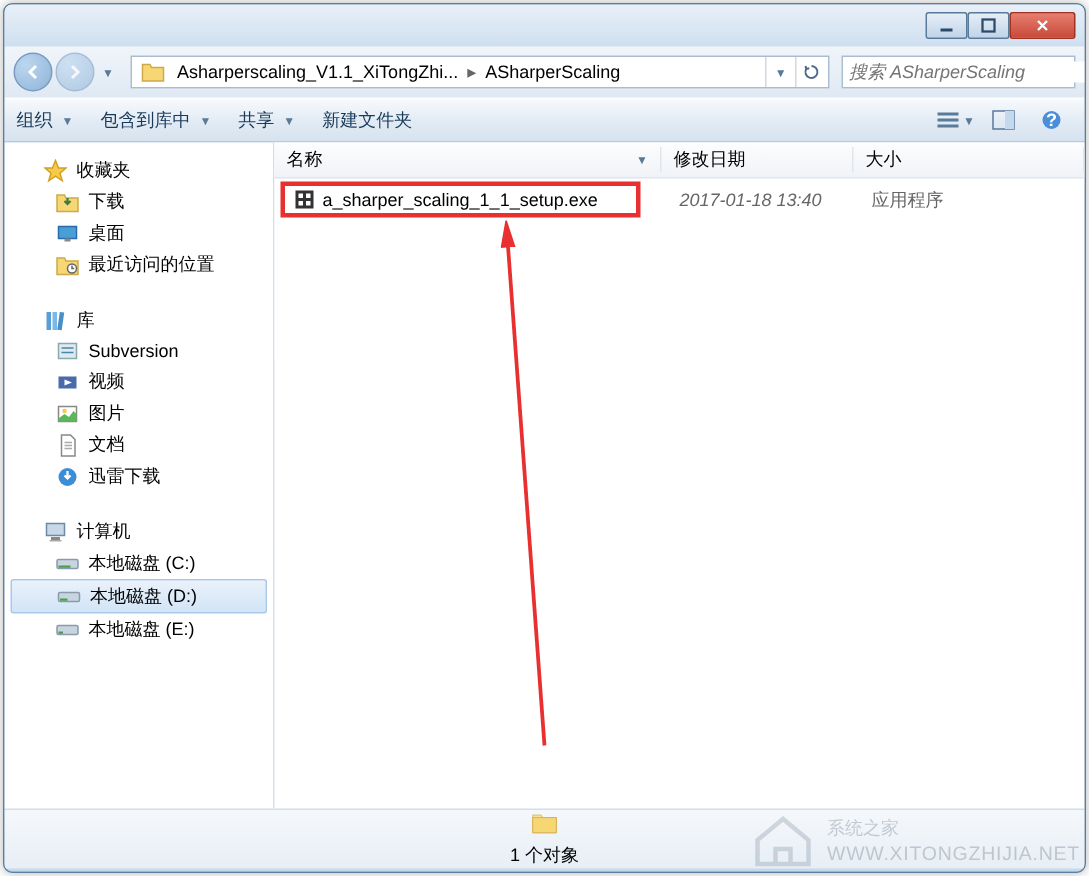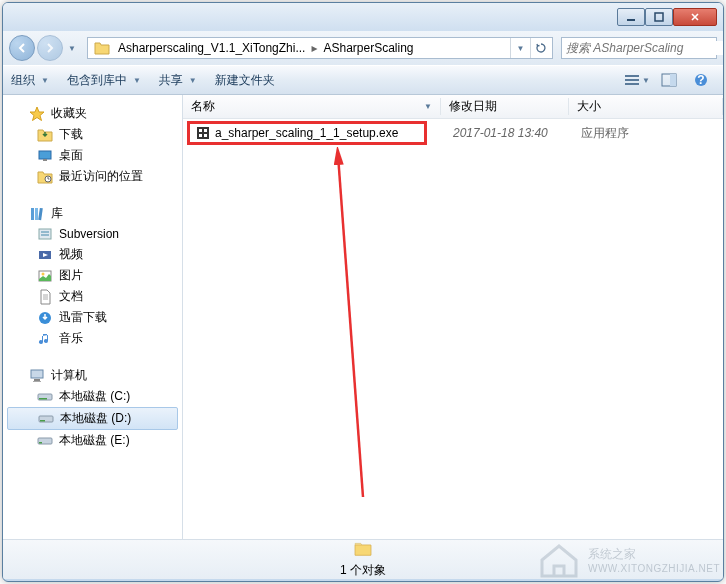--- a/index.html
+++ b/index.html
@@ -67,21 +67,21 @@
     
     .highlight-box { position: absolute; border: 3px solid #e83030; top: 2px; left: 4px; width: 240px; height: 24px; pointer-events: none; }
     .arrow-annotation { position: absolute; top: 28px; left: 150px; pointer-events: none; }
     
     .status-bar { height: 40px; border-top: 1px solid #d6dfe8; background: linear-gradient(to bottom, #f5f8fb, #e7eef5); display: flex; align-items: center; padding: 0 10px; gap: 4px; flex-direction: column; }
     .status-icon { width: 32px; height: 32px; }
     
     .watermark { position: absolute; bottom: 2px; right: 6px; opacity: 0.35; display: flex; align-items: center; gap: 6px; pointer-events: none; }
     .wm-logo { width: 46px; height: 46px; }
     .wm-text { font-size: 16px; color: #6a7a8a; }
-    .wm-text .sub { font-size: 10px; display: block; letter-spacing: 0.5px; }
+    .wm-text .sub { font-size: 13px; display: block; letter-spacing: 0.5px; }
     
     .folder-svg { fill: #f7d774; stroke: #cda94a; }
   </style>
 </head>
 <body>
 
 <div class="window">
 
   <div class="titlebar">
     <div class="window-controls">
@@ -268,27 +268,20 @@
             </svg>
             <span>文档</span>
           </div>
         <div class="tree-item">
             <span class="expander"></span>
             <svg class="tree-icon" viewBox="0 0 16 16">
               <circle cx="8" cy="8" r="6" fill="#3a8ed8"></circle>
               <path d="M8 4 v5 m-2 -2 l2 2 l2 -2" stroke="#fff" stroke-width="1.5" fill="none"></path>
             </svg>
             <span>迅雷下载</span>
-          </div>
-        <div class="tree-item">
-            <span class="expander"></span>
-            <svg class="tree-icon" viewBox="0 0 16 16">
-              <path d="M6 3 v8 a2 2 0 1 1 -1 -1.7 V5 l6 -1 v6 a2 2 0 1 1 -1 -1.7 V3 z" fill="#4a8ed8"></path>
-            </svg>
-            <span>音乐</span>
           </div>
       </div>
       <div class="tree-group">
         <div class="tree-item header">
             <span class="expander"></span>
             <svg class="tree-icon" viewBox="0 0 16 16">
               <rect x="2" y="2" width="12" height="8" fill="#c8d8e8" stroke="#6a8aaa"></rect>
               <rect x="5" y="11" width="6" height="2" fill="#888"></rect>
               <rect x="4" y="13" width="8" height="1" fill="#aaa"></rect>
             </svg>

